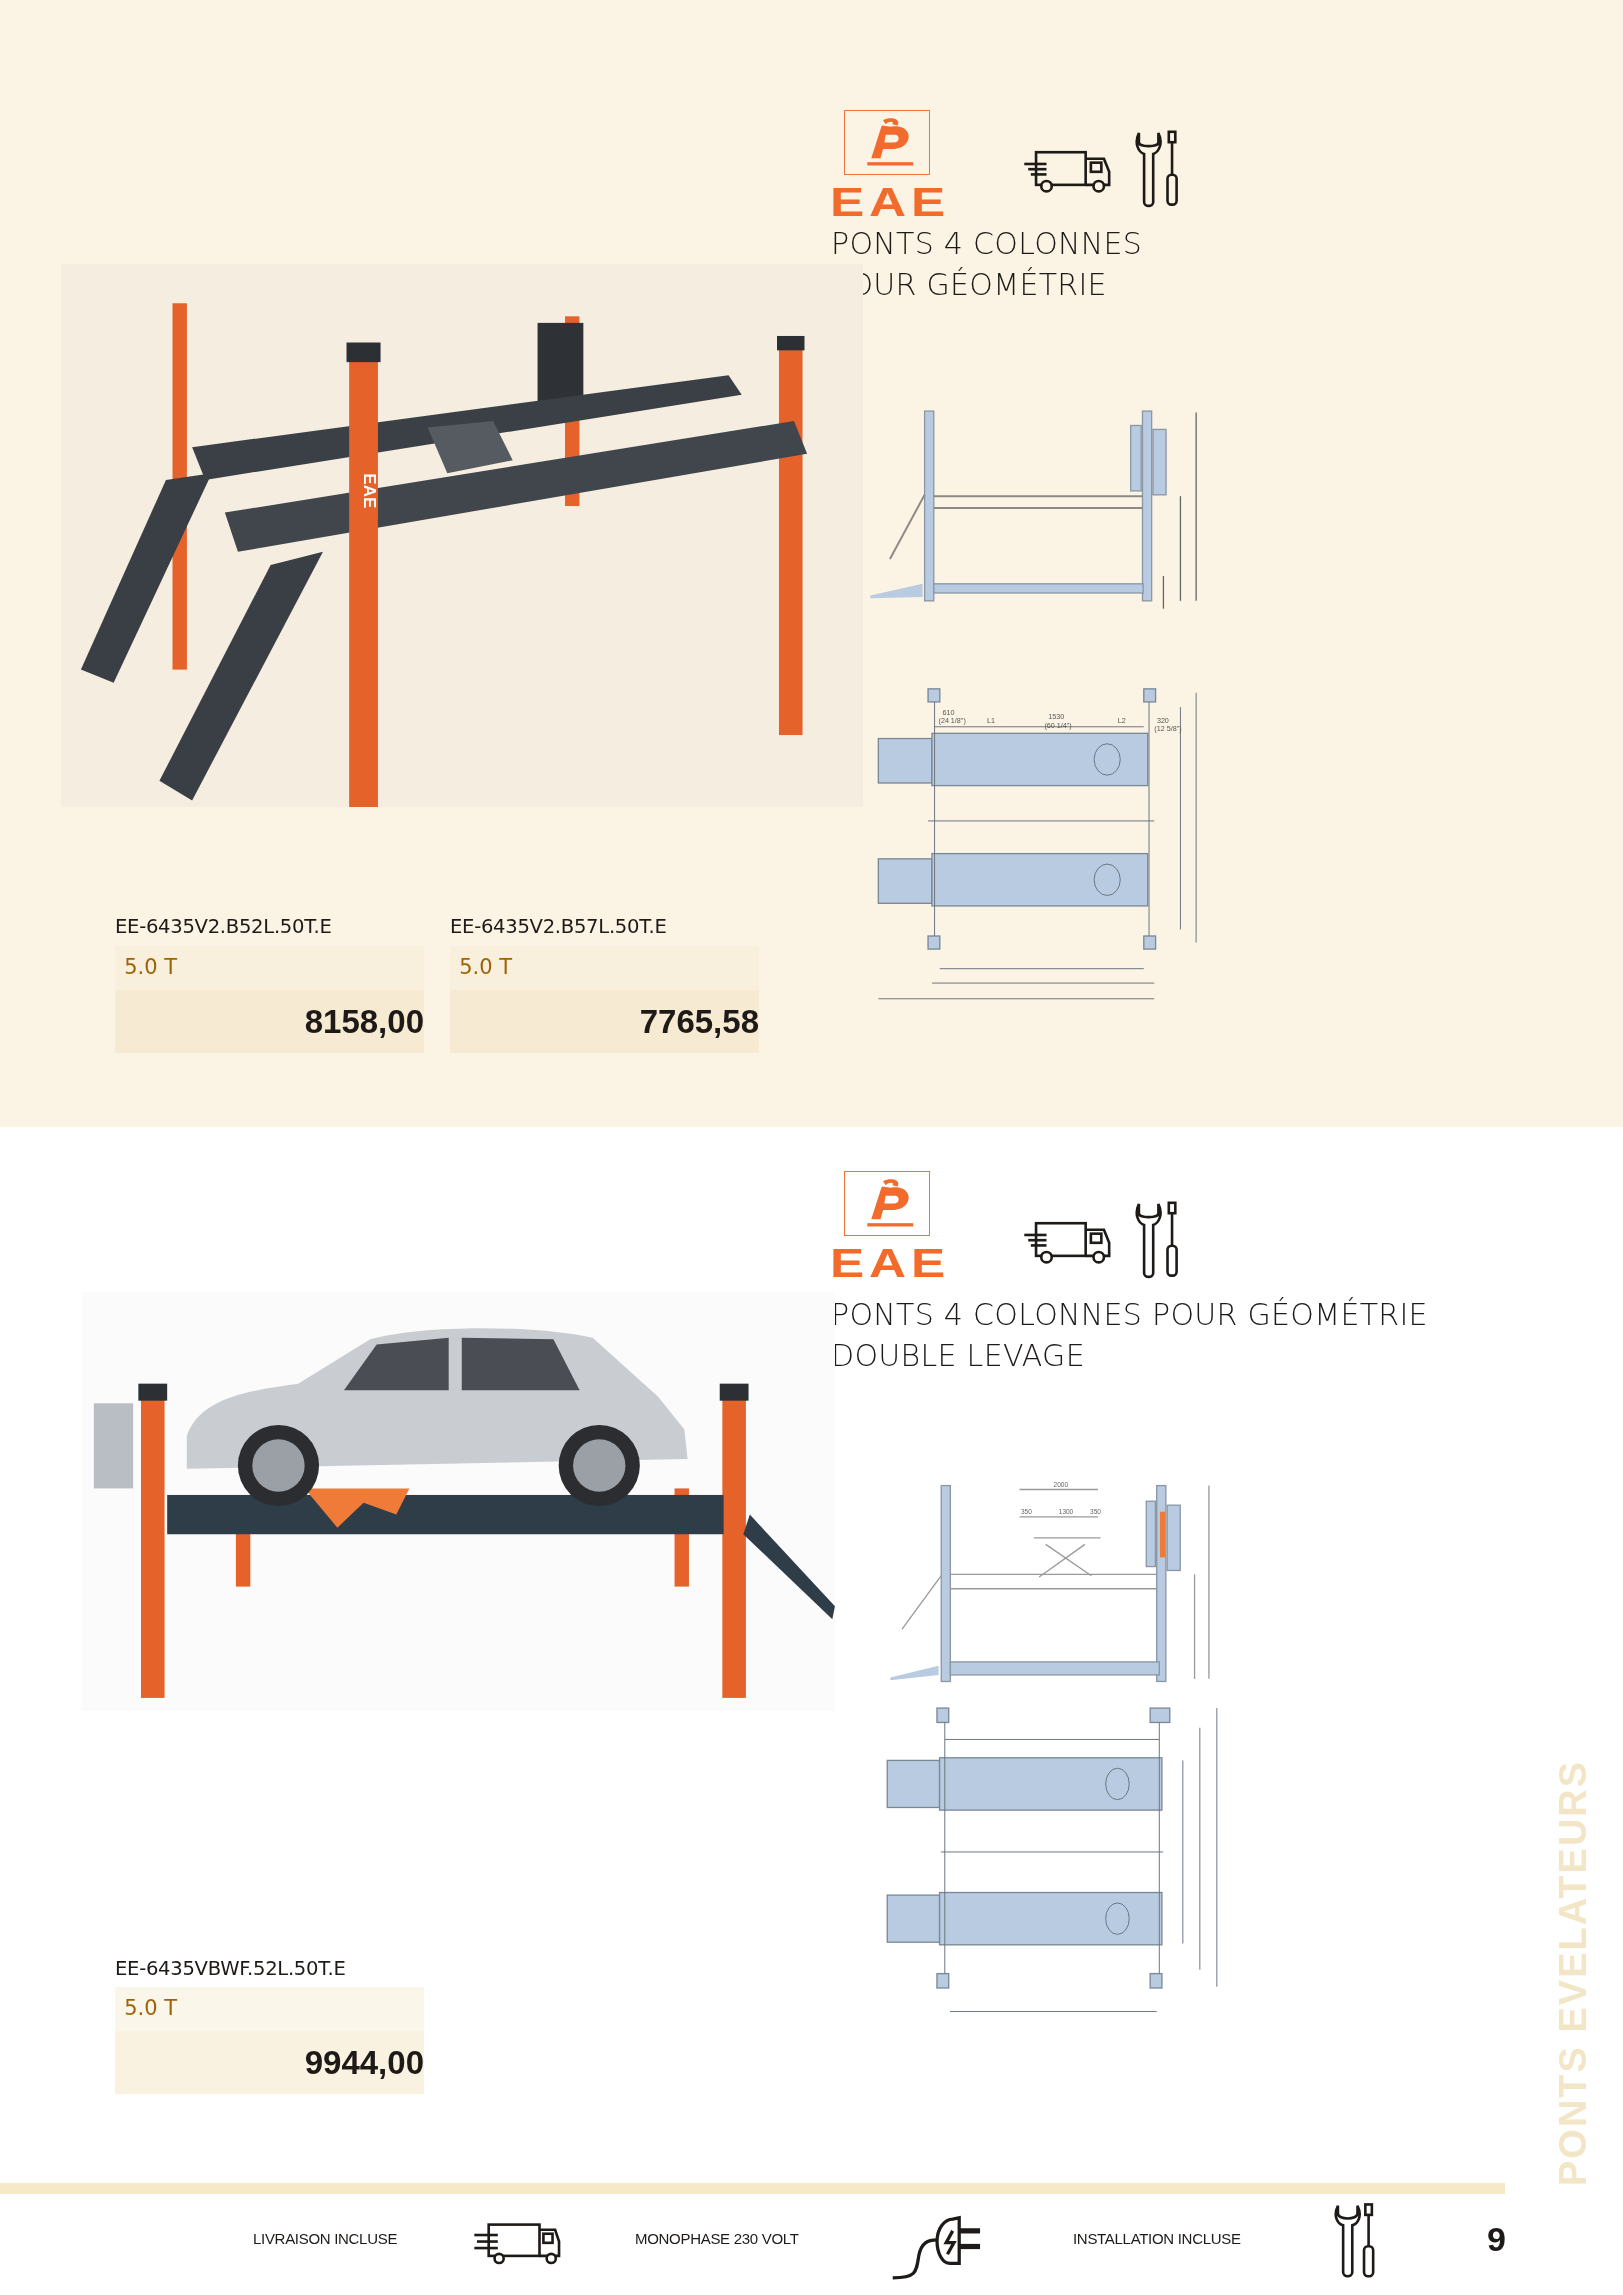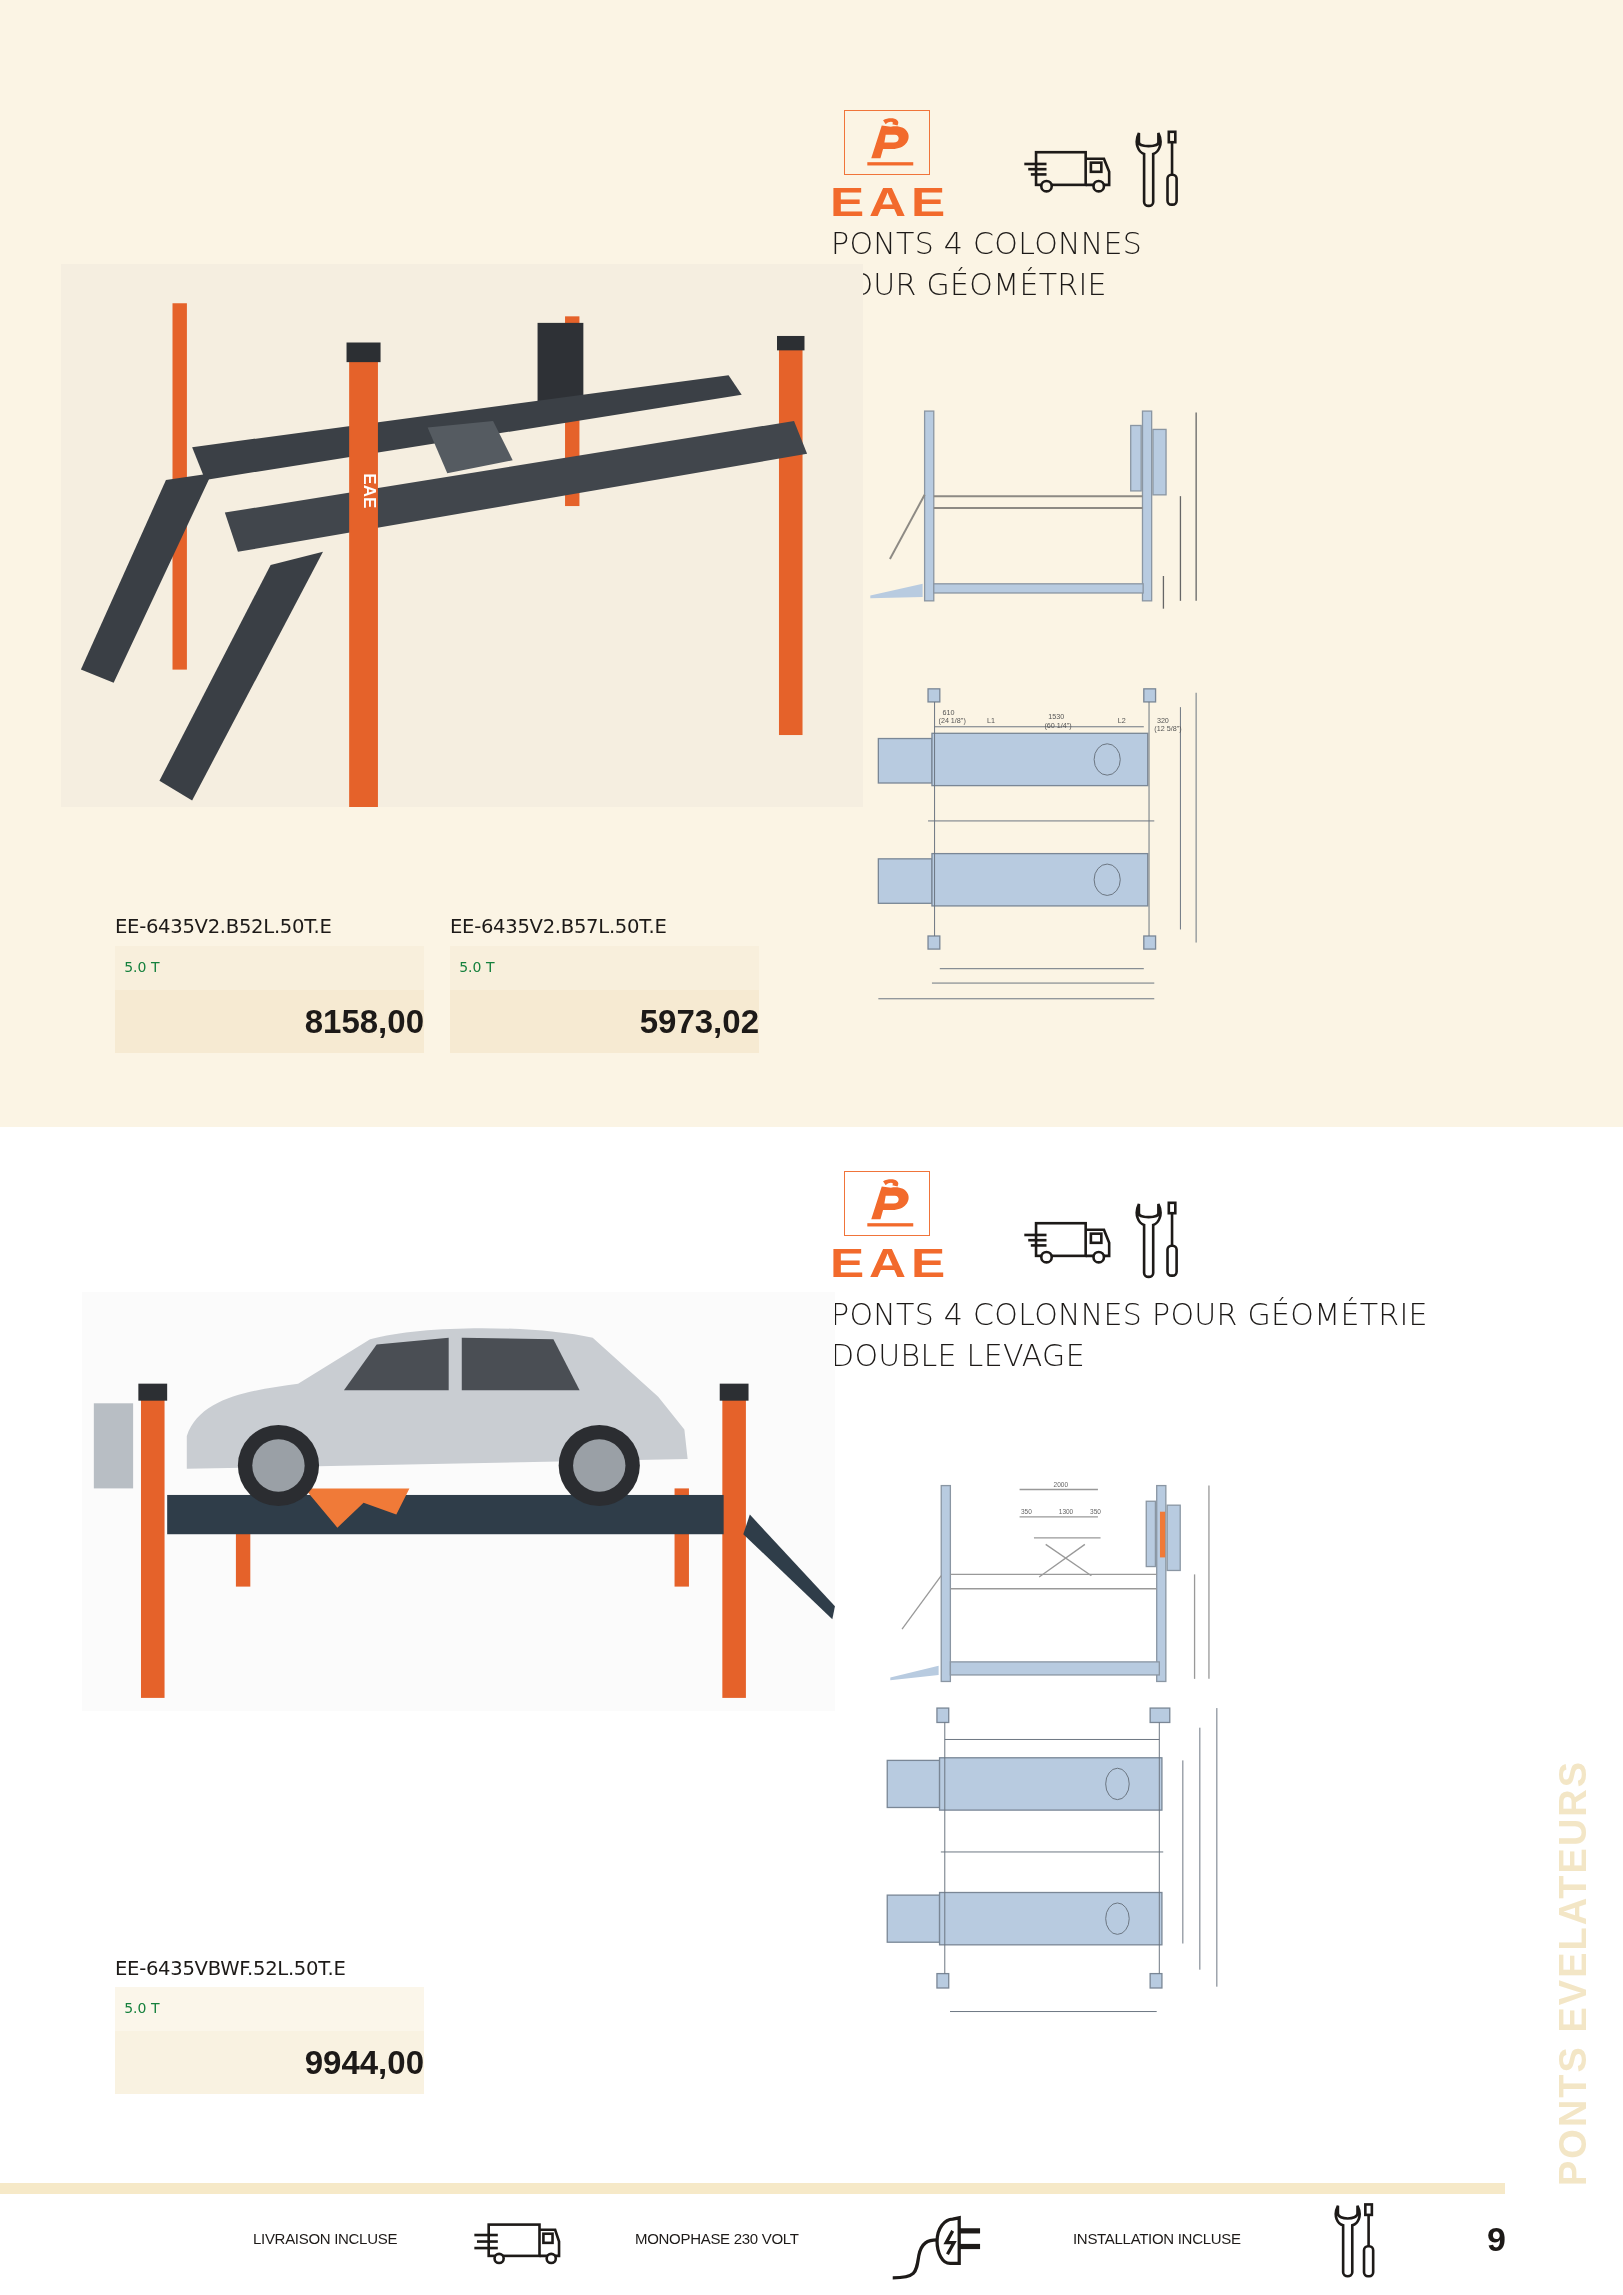--- a/index.html
+++ b/index.html
@@ -19,21 +19,21 @@
 
   .icon { position:absolute; }
   .title { font-family:"DejaVu Sans", sans-serif; font-weight:300; font-size:30px; line-height:41px; color:#1d1a18; letter-spacing:0.3px; }
 
   
   .photo { background:#f5eee0; }
 
   
   .sku { font-family:"DejaVu Sans", sans-serif; font-size:19.6px; color:#1d1a18; letter-spacing:-0.3px; }
   .spec { width:309px; }
-  .spec-row1 { height:44px; background:#f8efdc; font-family:"DejaVu Sans", sans-serif; font-size:14px; padding-left:9.2px; line-height:43px; color:#15803d; }
+  .spec-row1 { height:44px; background:#f8efdc; font-family:"DejaVu Sans", sans-serif; font-size:21px; padding-left:9.2px; line-height:43px; color:#a16207; }
   .spec-row2 { height:63px; background:#f6ead2; text-align:right; font-weight:bold; font-size:33px; line-height:63px; color:#1d1a18; }
   .spec.light .spec-row1 { background:#fbf6ea; }
   .spec.light .spec-row2 { background:#f9f2e1; }
 
   .footer-bar { left:0; top:2183px; width:1505px; height:11px; background:#f6e9c8; }
   .footer-label { font-family:Liberation Sans, sans-serif; font-size:15px; color:#1d1a18; top:2230px; letter-spacing:-0.3px; }
   .page-num { font-weight:bold; font-size:34px; top:2220px; left:1487px; }
   .side-label {
     left:1552px; top:2186px; transform-origin:left top; transform:rotate(-90deg);
     font-weight:bold; font-size:38px; color:#f3e6c6; letter-spacing:2px; white-space:nowrap;
@@ -168,21 +168,21 @@
 
 <div class="abs sku" style="left:115px;top:915px;">EE-6435V2.B52L.50T.E</div>
 <div class="abs spec" style="left:115px;top:946px;">
   <div class="spec-row1">5.0 T</div>
   <div class="spec-row2">8158,00</div>
 </div>
 
 <div class="abs sku" style="left:450px;top:915px;">EE-6435V2.B57L.50T.E</div>
 <div class="abs spec" style="left:450px;top:946px;">
   <div class="spec-row1">5.0 T</div>
-  <div class="spec-row2">5973,02</div>
+  <div class="spec-row2">7765,58</div>
 </div>
 
 <div class="abs logo" style="left:830px;top:1171px;">
   <div class="logo-box">
     <svg width="84" height="63" viewBox="0 0 128 96">
       <path d="M58 14 C70 8 86 12 80 22 L72 20 C76 16 68 14 62 20 Z" fill="#f26a2c"></path>
       <path d="M56 22 L40 72 L54 72 L58 58 L72 58 C92 58 100 44 96 34 C92 24 80 22 70 24 Z M62 36 L76 36 C84 36 84 48 74 48 L60 48 Z" fill="#f26a2c" fill-rule="evenodd"></path>
       <rect x="34" y="78" width="70" height="5" fill="#f26a2c"></rect>
     </svg>
   </div>

